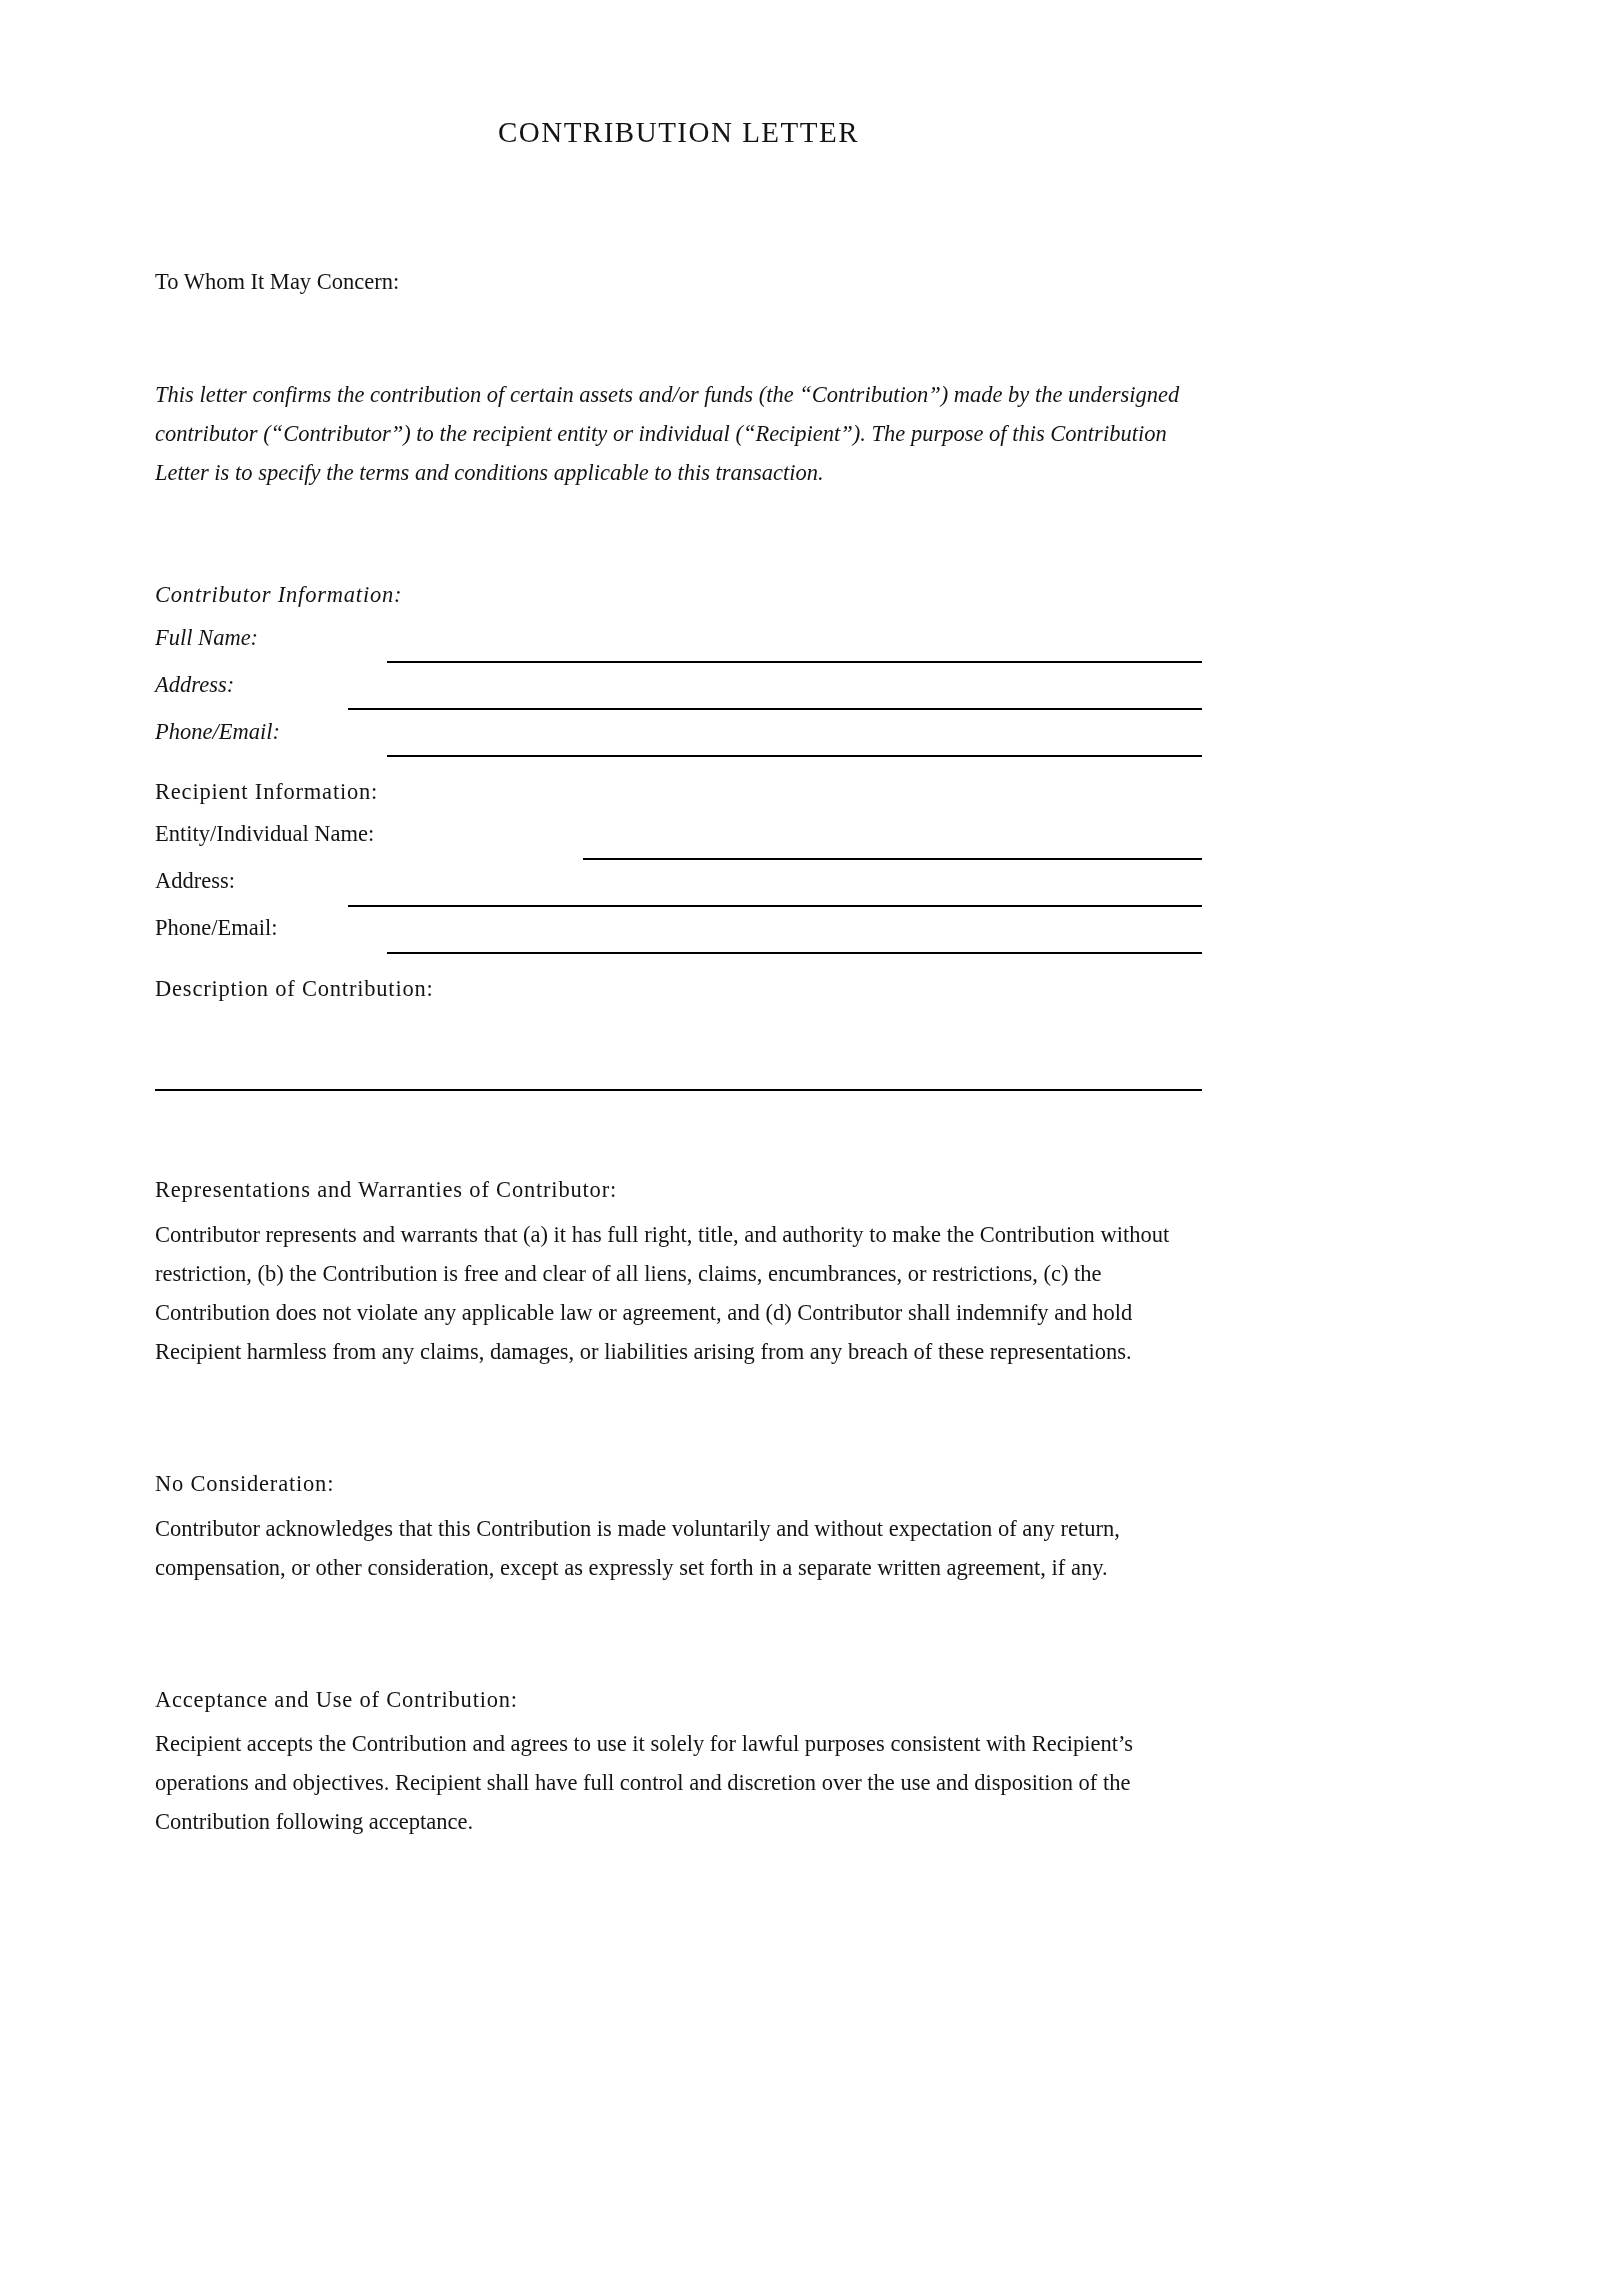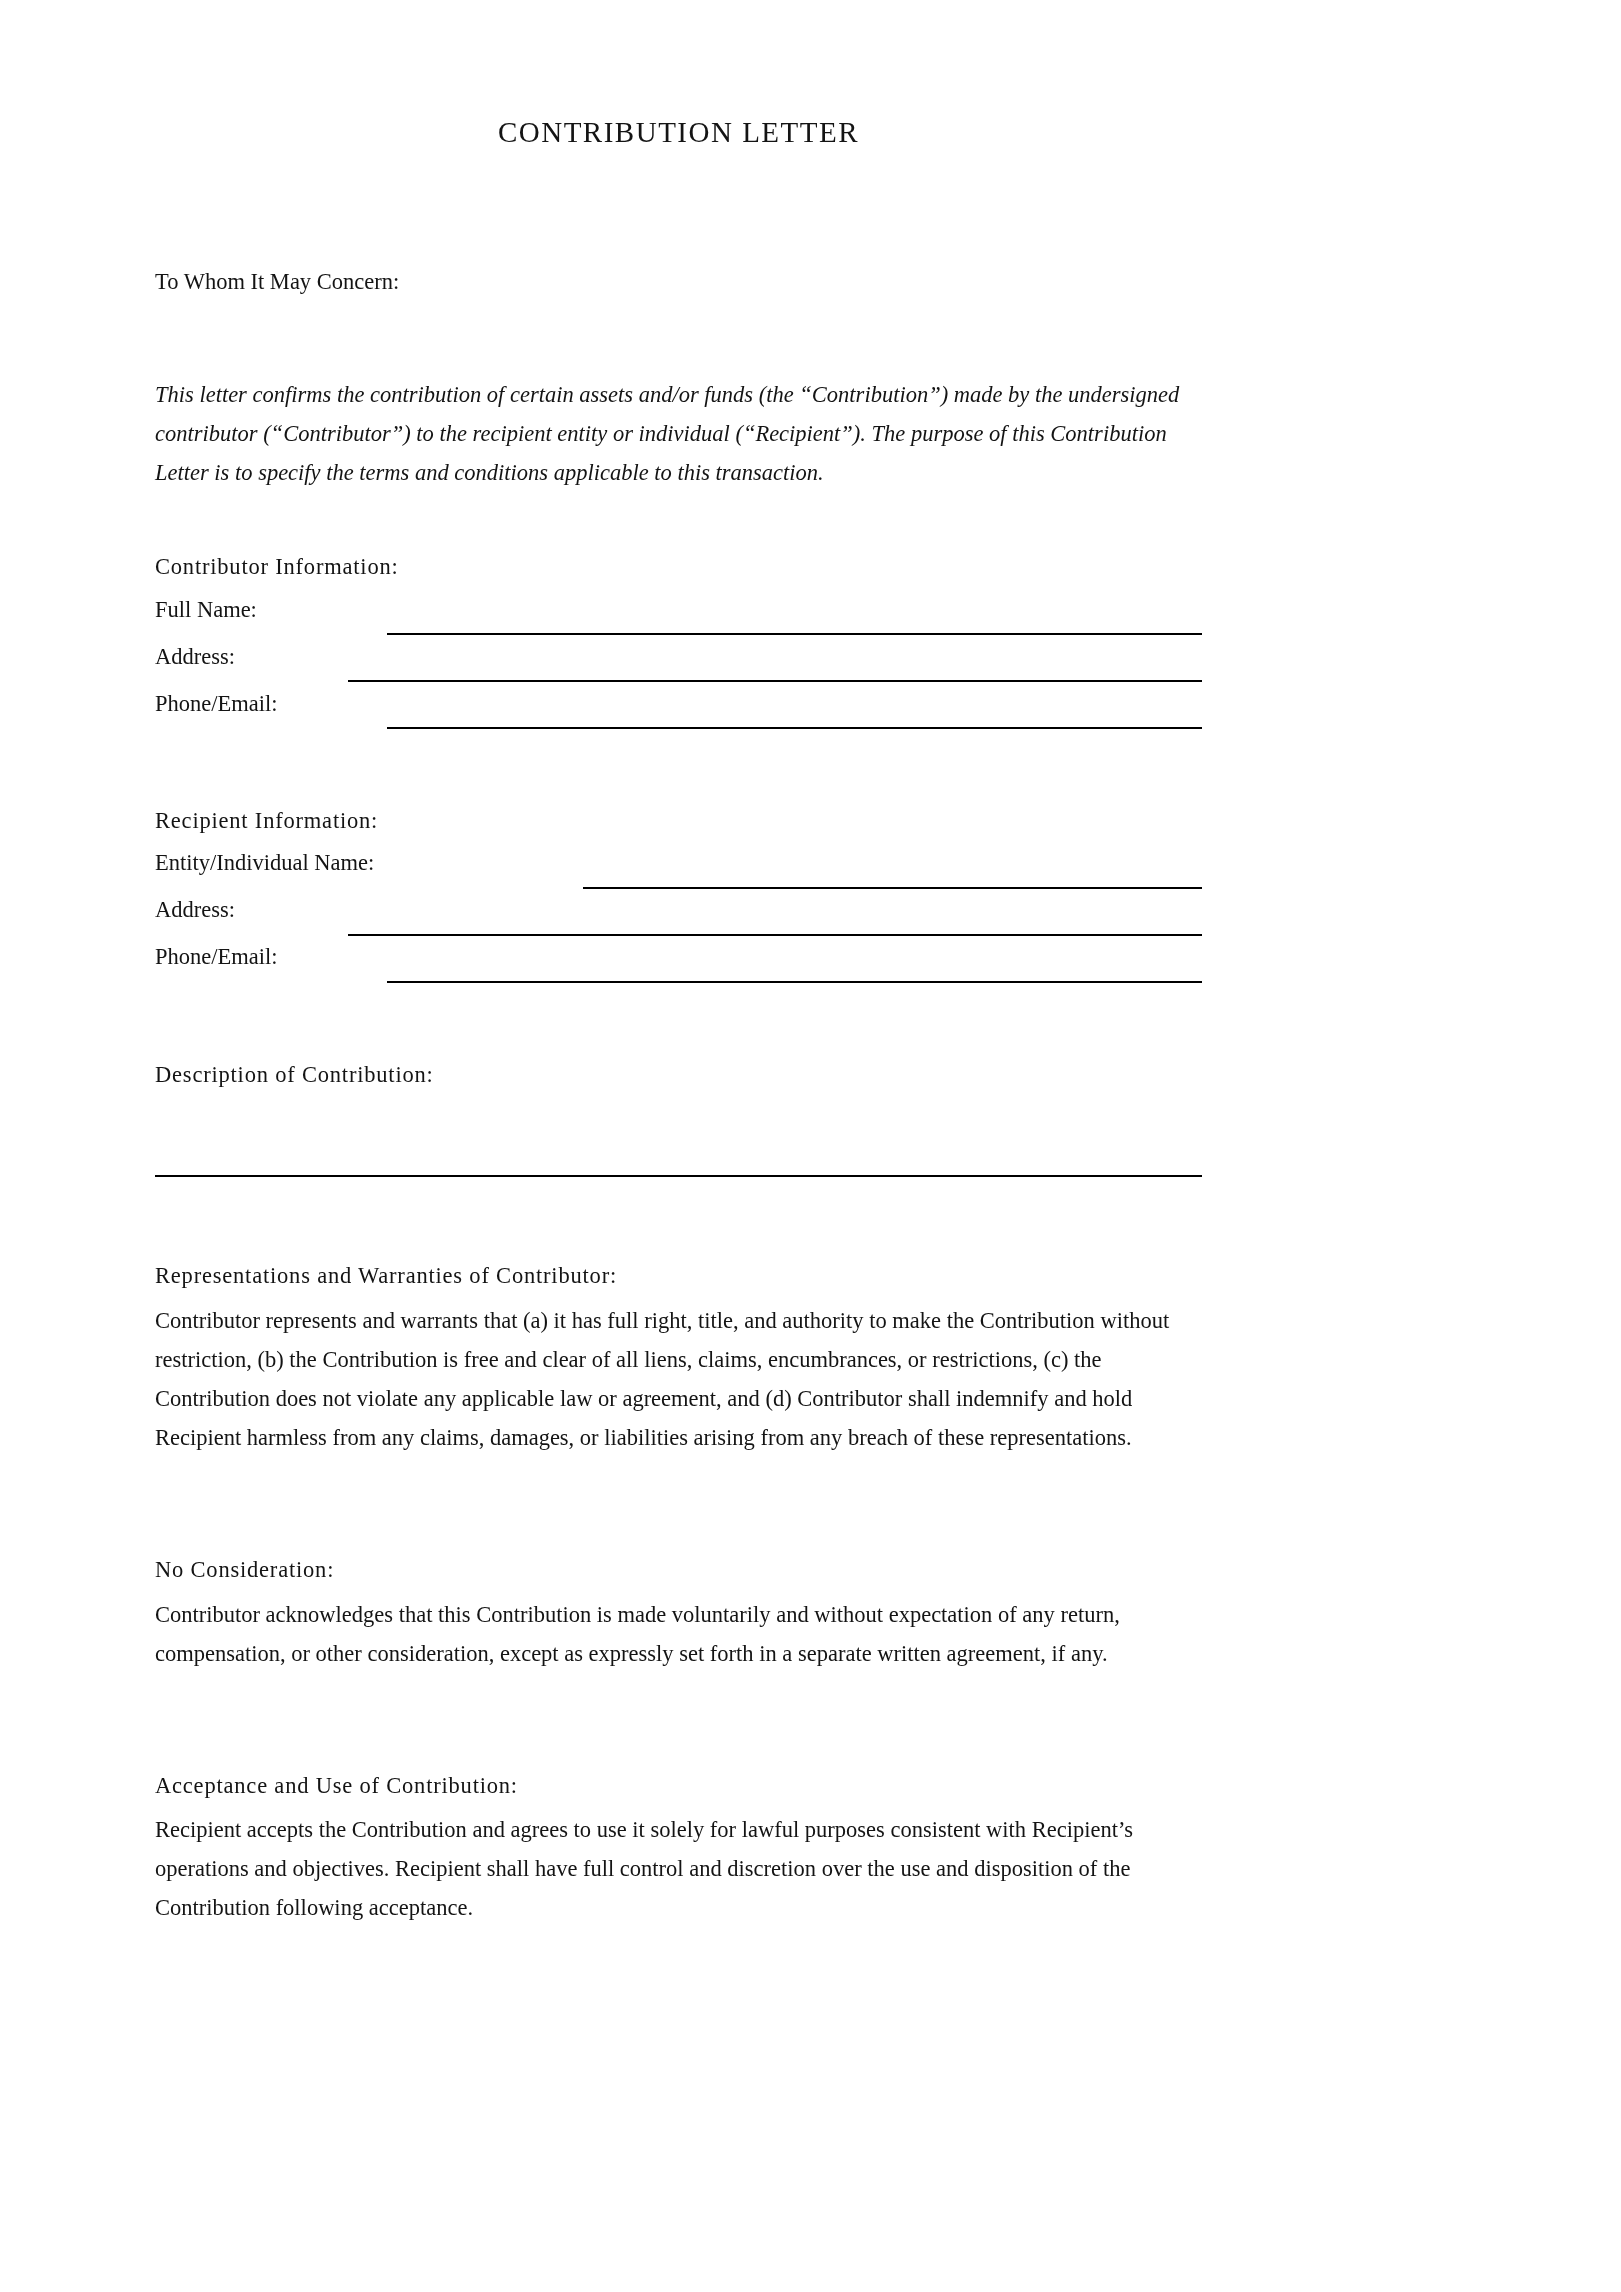--- a/index.html
+++ b/index.html
@@ -39,22 +39,22 @@
     margin-top: 80px;
     font-style: italic;
   }
   .heading {
     margin: 0;
     font-size: 22.5px;
     font-weight: normal;
     letter-spacing: 0.8px;
     line-height: 1.15;
   }
-  .mt-section      { margin-top: 62px; }
-  .mt-section-sm   { margin-top: 79px; }
+  .mt-section      { margin-top: 90px; font-style: italic; }
+  .mt-section-sm   { margin-top: 22px; }
   .mt-section-md   { margin-top: 86px; }
   .mt-section-lg   { margin-top: 100px; }
   .form-rows { margin-top: 7.8px; }
   .form-row {
     display: flex;
     align-items: center;
     height: 47px;
   }
   .field-label {
     flex: 0 0 auto;

